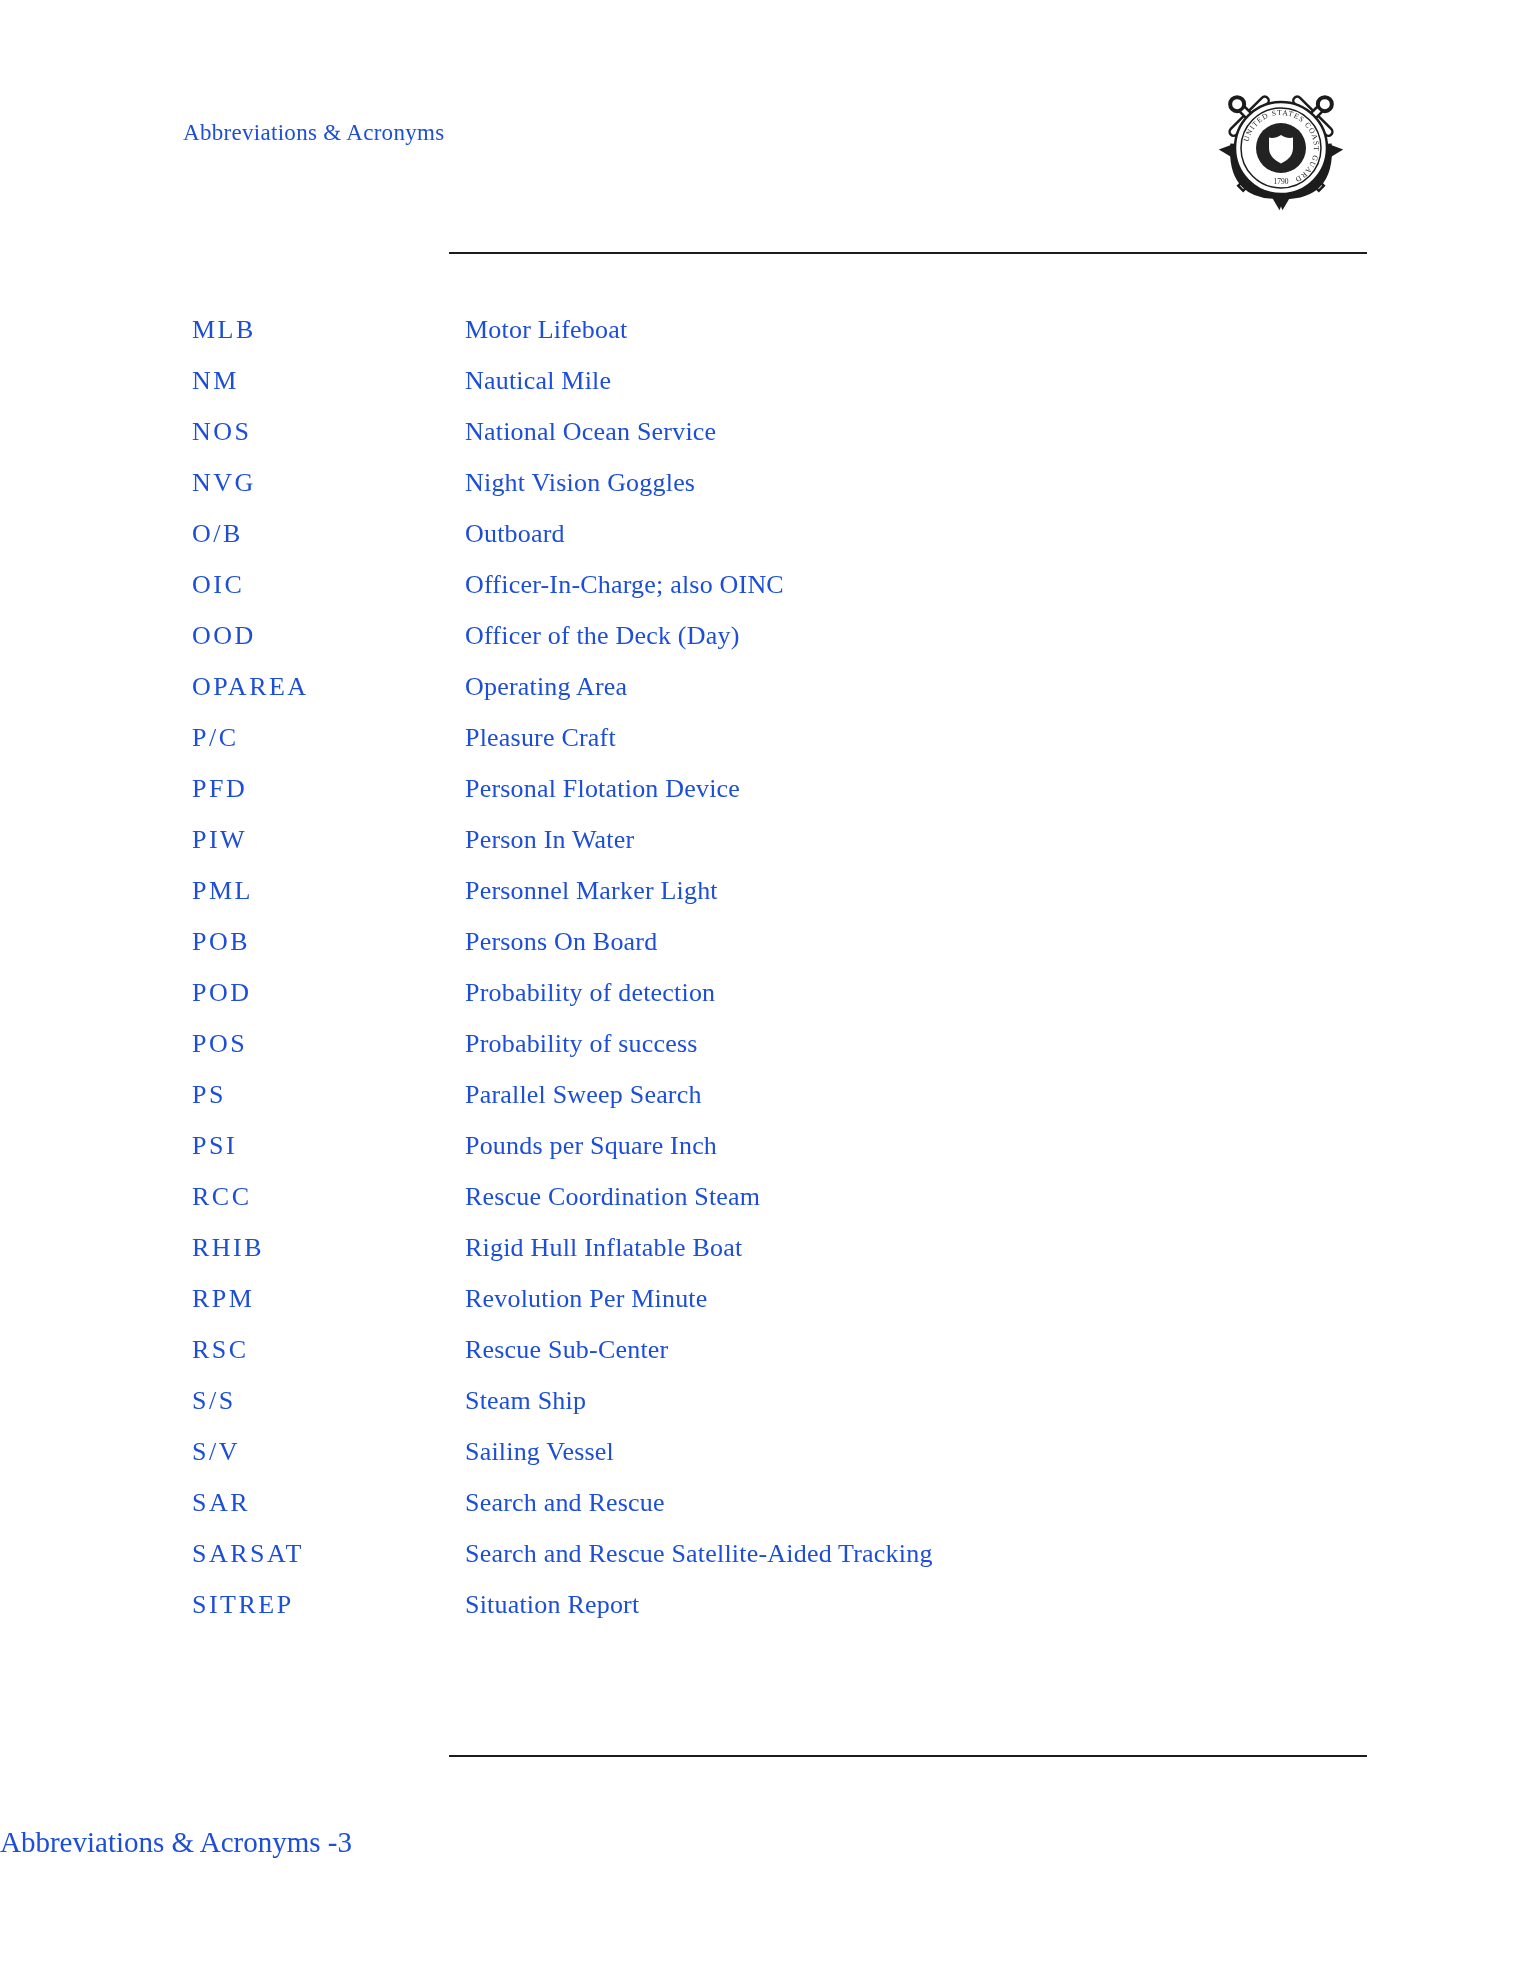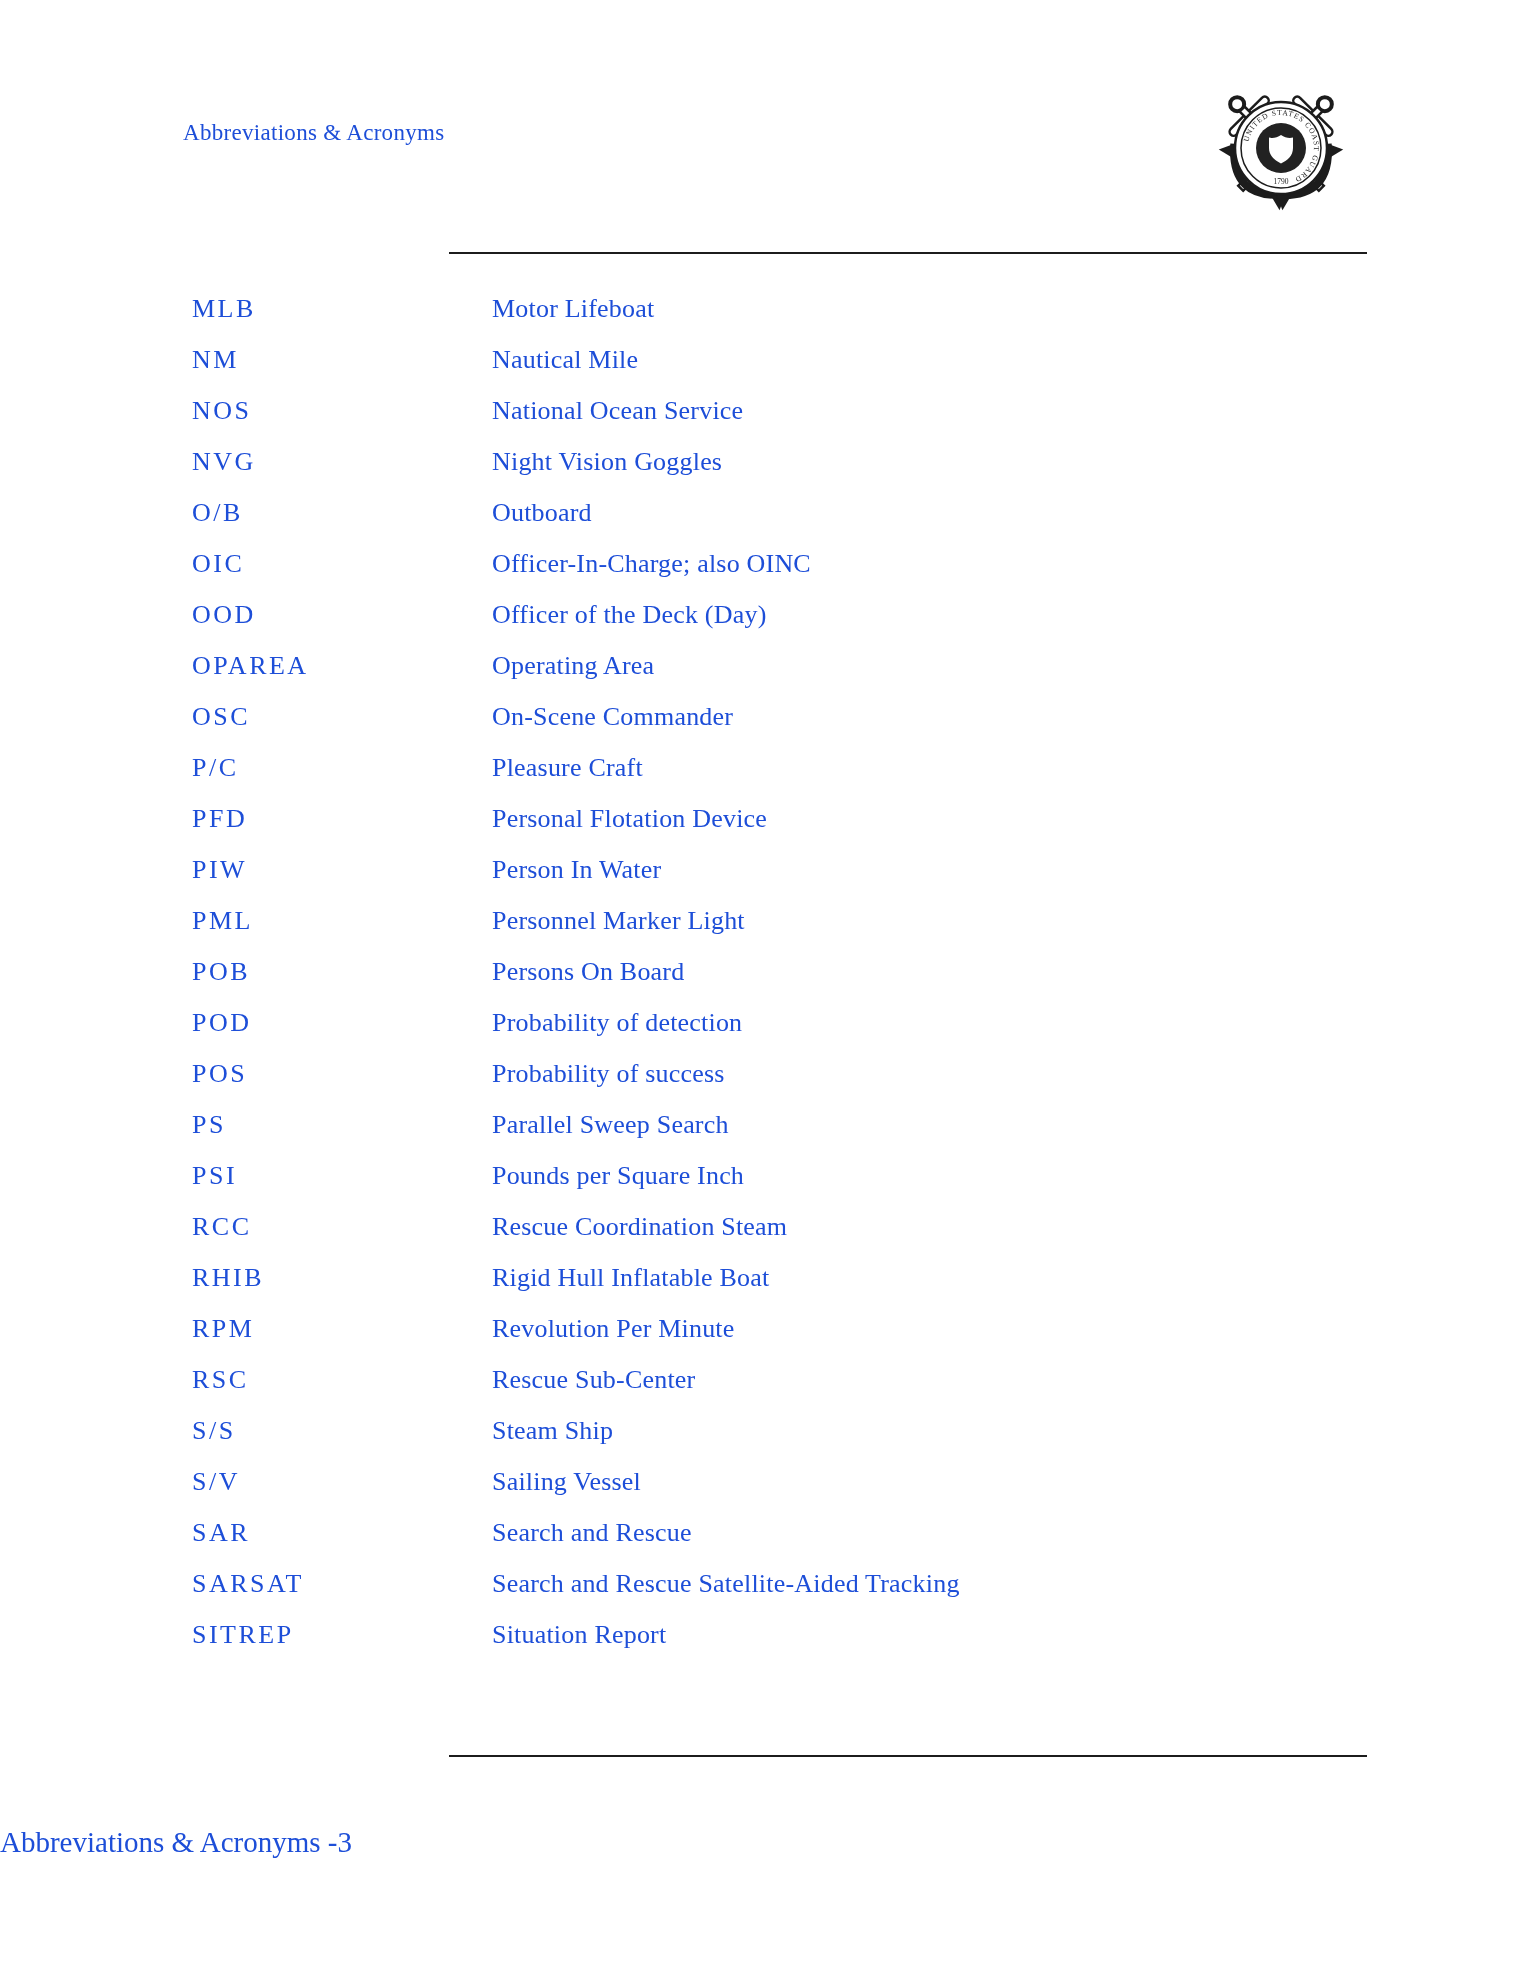--- a/index.html
+++ b/index.html
@@ -38,25 +38,24 @@
   .rule-top { top: 252px; }
   .rule-bottom { top: 1755px; }
   .list {
     position: absolute;
     left: 192px;
     top: 294px;
     width: 1200px;
   }
   .row {
     display: flex;
-    align-items: flex-start;
+    align-items: flex-end;
     height: 51px;
     font-size: 26px;
     white-space: nowrap;
-    gap: 27px;
   }
   .abbr {
     width: 273px;
     flex: none;
     letter-spacing: 2.5px;
   }
   .meaning {
     letter-spacing: 0.2px;
   }
   .footer-text {
@@ -147,24 +146,20 @@
       <div class="row">
         <div class="abbr">OOD</div>
         <div class="meaning">Officer of the Deck (Day)</div>
       </div>
 
       <div class="row">
         <div class="abbr">OPAREA</div>
         <div class="meaning">Operating Area</div>
       </div>
 
-      <div class="row">
-        <div class="abbr">OSC</div>
-        <div class="meaning">On-Scene Commander</div>
-      </div>
 
       <div class="row">
         <div class="abbr">P/C</div>
         <div class="meaning">Pleasure Craft</div>
       </div>
 
       <div class="row">
         <div class="abbr">PFD</div>
         <div class="meaning">Personal Flotation Device</div>
       </div>

